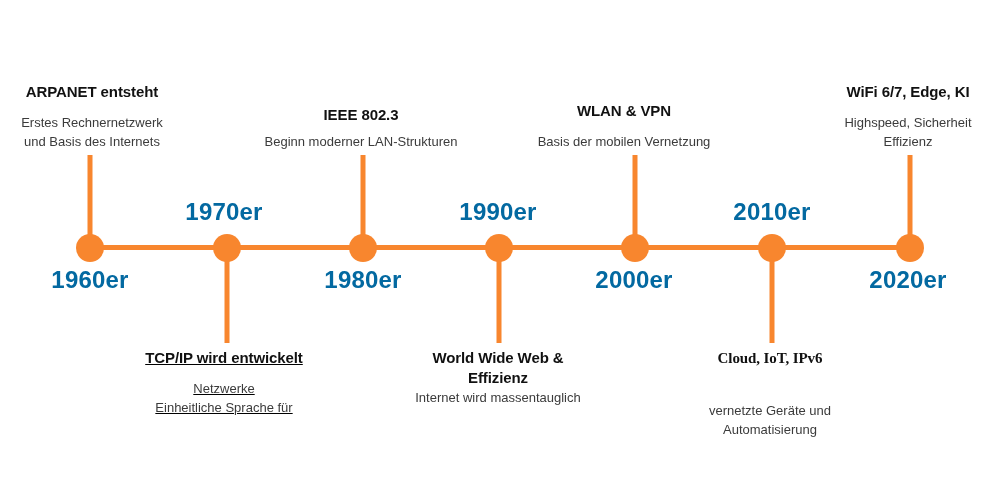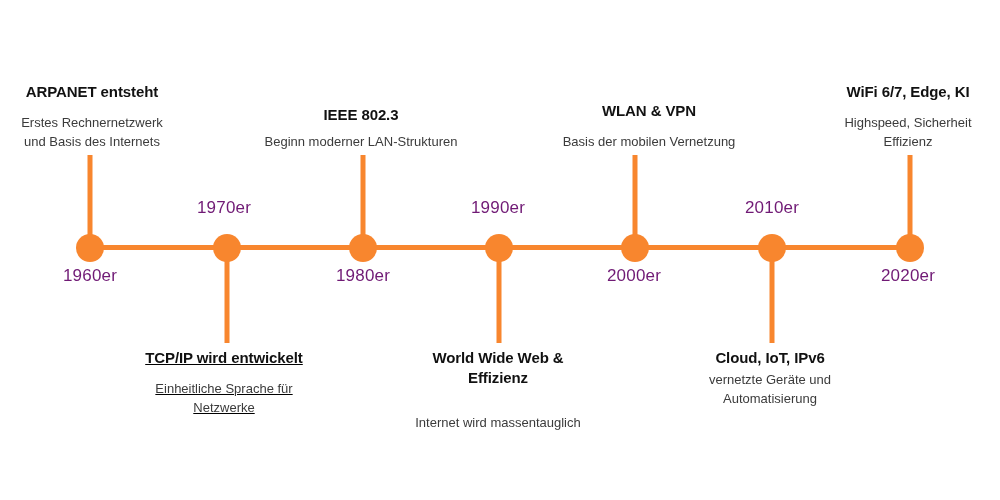--- a/index.html
+++ b/index.html
@@ -46,23 +46,23 @@
     background: #F8862E;
     transform: translateX(-50%);
   }
   .stem-up   { top: 155px; height: 95px; }
   .stem-down { top: 248px; height: 95px; }
 
   
   .decade {
     position: absolute;
     transform: translateX(-50%);
-    font-size: 17px;
-    color: #701a75;
-    font-weight: 400;
+    font-size: 24px;
+    color: #0369a1;
+    font-weight: 700;
     white-space: nowrap;
     letter-spacing: 0.2px;
   }
   .decade-below { top: 266px; }
   .decade-above { top: 198px; }
 
   
   .event {
     position: absolute;
     width: 230px;
@@ -102,59 +102,59 @@
     <p class="event-title">ARPANET entsteht</p>
     <p class="event-desc">Erstes Rechnernetzwerk</p>
     <p class="event-desc">und Basis des Internets</p>
   </div>
 
   <div class="stem stem-down" style="left:227px;"></div>
   <div class="node" style="left:227px;"></div>
   <div class="decade decade-above" style="left:224px;">1970er</div>
   <div class="event event-below" style="left:224px;text-decoration:underline;">
     <p class="event-title">TCP/IP wird entwickelt</p>
+    <p class="event-desc">Netzwerke</p>
     <p class="event-desc">Einheitliche Sprache für</p>
-    <p class="event-desc">Netzwerke</p>
   </div>
 
   <div class="stem stem-up" style="left:363px;"></div>
   <div class="node" style="left:363px;"></div>
   <div class="decade decade-below" style="left:363px;">1980er</div>
   <div class="event event-above" style="left:361px; width:250px;">
     <p class="event-title" style="margin-bottom:8px;">
       <br>
       <span>IEEE 802.3</span>
     </p>
     <p class="event-desc">Beginn moderner LAN-Strukturen</p>
   </div>
 
   <div class="stem stem-down" style="left:499px;"></div>
   <div class="node" style="left:499px;"></div>
   <div class="decade decade-above" style="left:498px;">1990er</div>
   <div class="event event-below" style="left:498px; width:250px;">
-    <p class="event-title" style="margin-bottom:25px;">
+    <p class="event-title" style="margin-bottom:0;">
       <span>World Wide Web &amp;</span><br>
       <span>Effizienz</span>
     </p>
     <p class="event-desc">Internet wird massentauglich</p>
   </div>
 
   <div class="stem stem-up" style="left:635px;"></div>
   <div class="node" style="left:635px;"></div>
   <div class="decade decade-below" style="left:634px;">2000er</div>
-  <div class="event event-above" style="left:649px; width:250px;">
+  <div class="event event-above" style="left:624px; width:250px;">
     <p class="event-title">WLAN &amp; VPN</p>
     <p class="event-desc">Basis der mobilen Vernetzung</p>
   </div>
 
   <div class="stem stem-down" style="left:772px;"></div>
   <div class="node" style="left:772px;"></div>
   <div class="decade decade-above" style="left:772px;">2010er</div>
   <div class="event event-below" style="left:770px;">
-    <p class="event-title" style="margin-bottom:3px;">Cloud, IoT, IPv6</p>
+    <p class="event-title" style="margin-bottom:34px;font-family:Liberation Serif, serif;">Cloud, IoT, IPv6</p>
     <p class="event-desc">vernetzte Geräte und</p>
     <p class="event-desc">Automatisierung</p>
   </div>
 
   <div class="stem stem-up" style="left:910px;"></div>
   <div class="node" style="left:910px;"></div>
   <div class="decade decade-below" style="left:908px;">2020er</div>
   <div class="event event-above" style="left:908px;">
     <p class="event-title">WiFi 6/7, Edge, KI</p>
     <p class="event-desc">Highspeed, Sicherheit</p>

